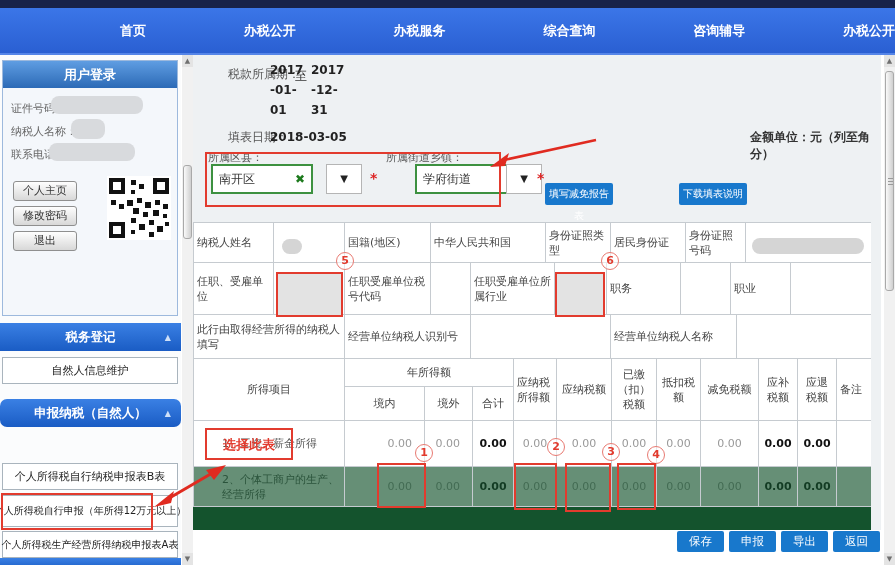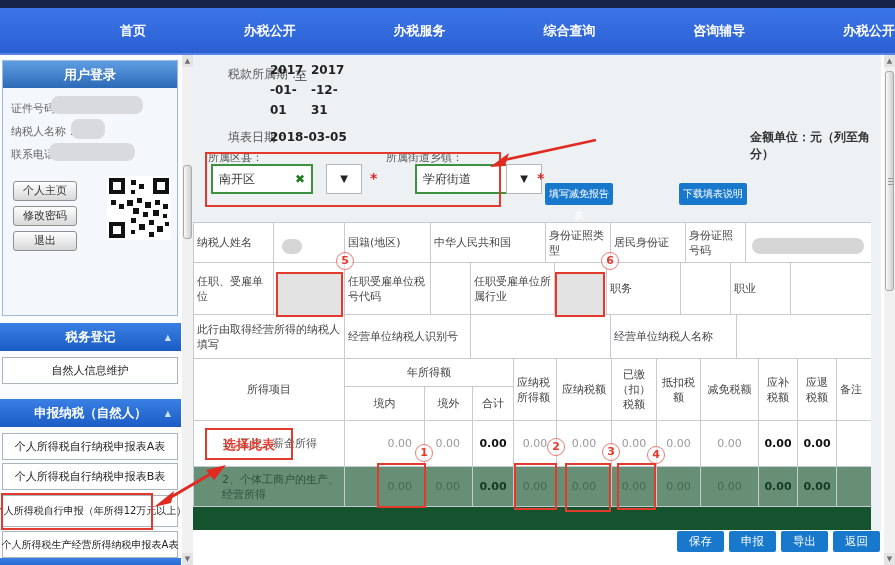--- a/index.html
+++ b/index.html
@@ -148,25 +148,24 @@
         </g>
       </svg>
     </div>
 
     <div class="section-header" style="top:268px;">
       <span>税务登记</span>
       <span class="arrow">▲</span>
     </div>
     <div class="menu-item" style="top:302px;">自然人信息维护</div>
 
-    <div class="section-header" style="top:344px;">
+    <div class="section-header" style="top:344px;border-radius:7px;">
       <span>申报纳税（自然人）</span>
       <span class="arrow">▲</span>
     </div>
-    <div class="menu-item" style="top:378px;">个人所得税自行纳税申报表A表</div>
     <div class="menu-item" style="top:408px;">个人所得税自行纳税申报表B表</div>
     <div class="menu-item" style="top:440px;height:32px;font-size:10px;">个人所得税自行申报（年所得12万元以上）</div>
     <div class="menu-item" style="top:476px;font-size:10px;">个人所得税生产经营所得纳税申报表A表</div>
     <div class="bottom-bar"></div>
   </div>
 
   <div class="vscroll vs-left">
     <div class="vs-arrow" style="top:0;">▲</div>
     <div class="vs-thumb" style="top:110px;height:74px;"></div>
     <div class="vs-arrow" style="bottom:0;">▼</div>

